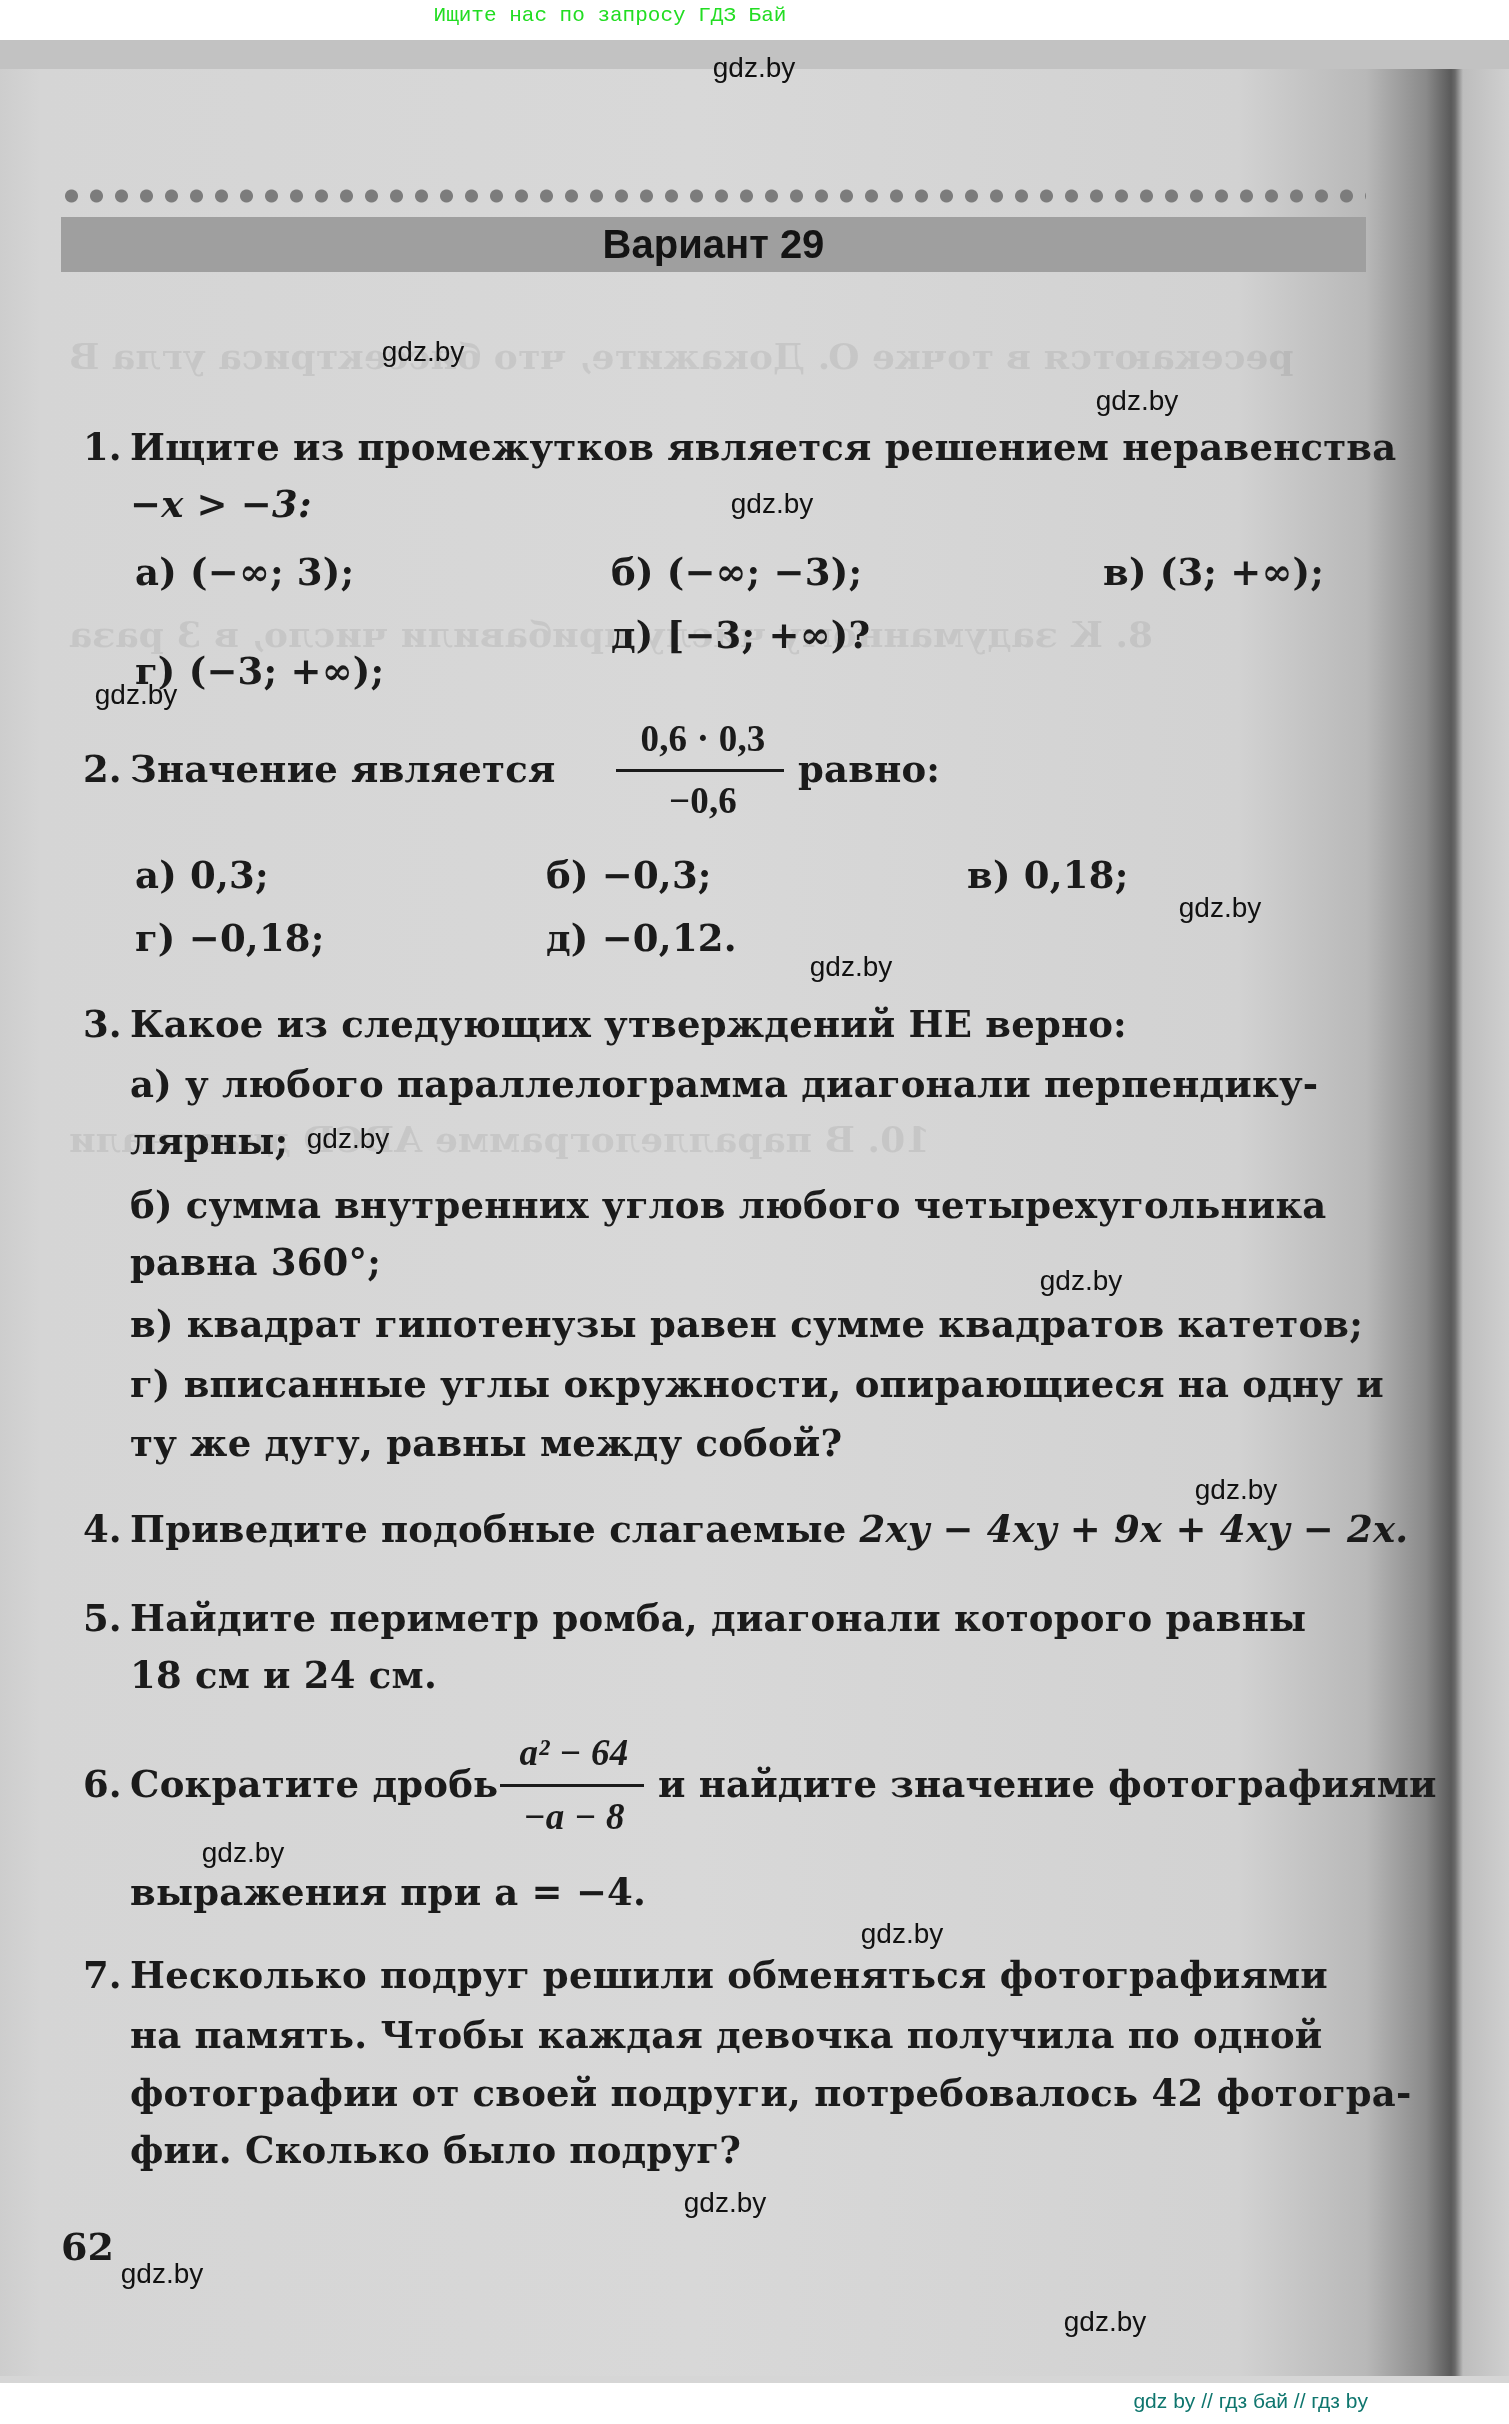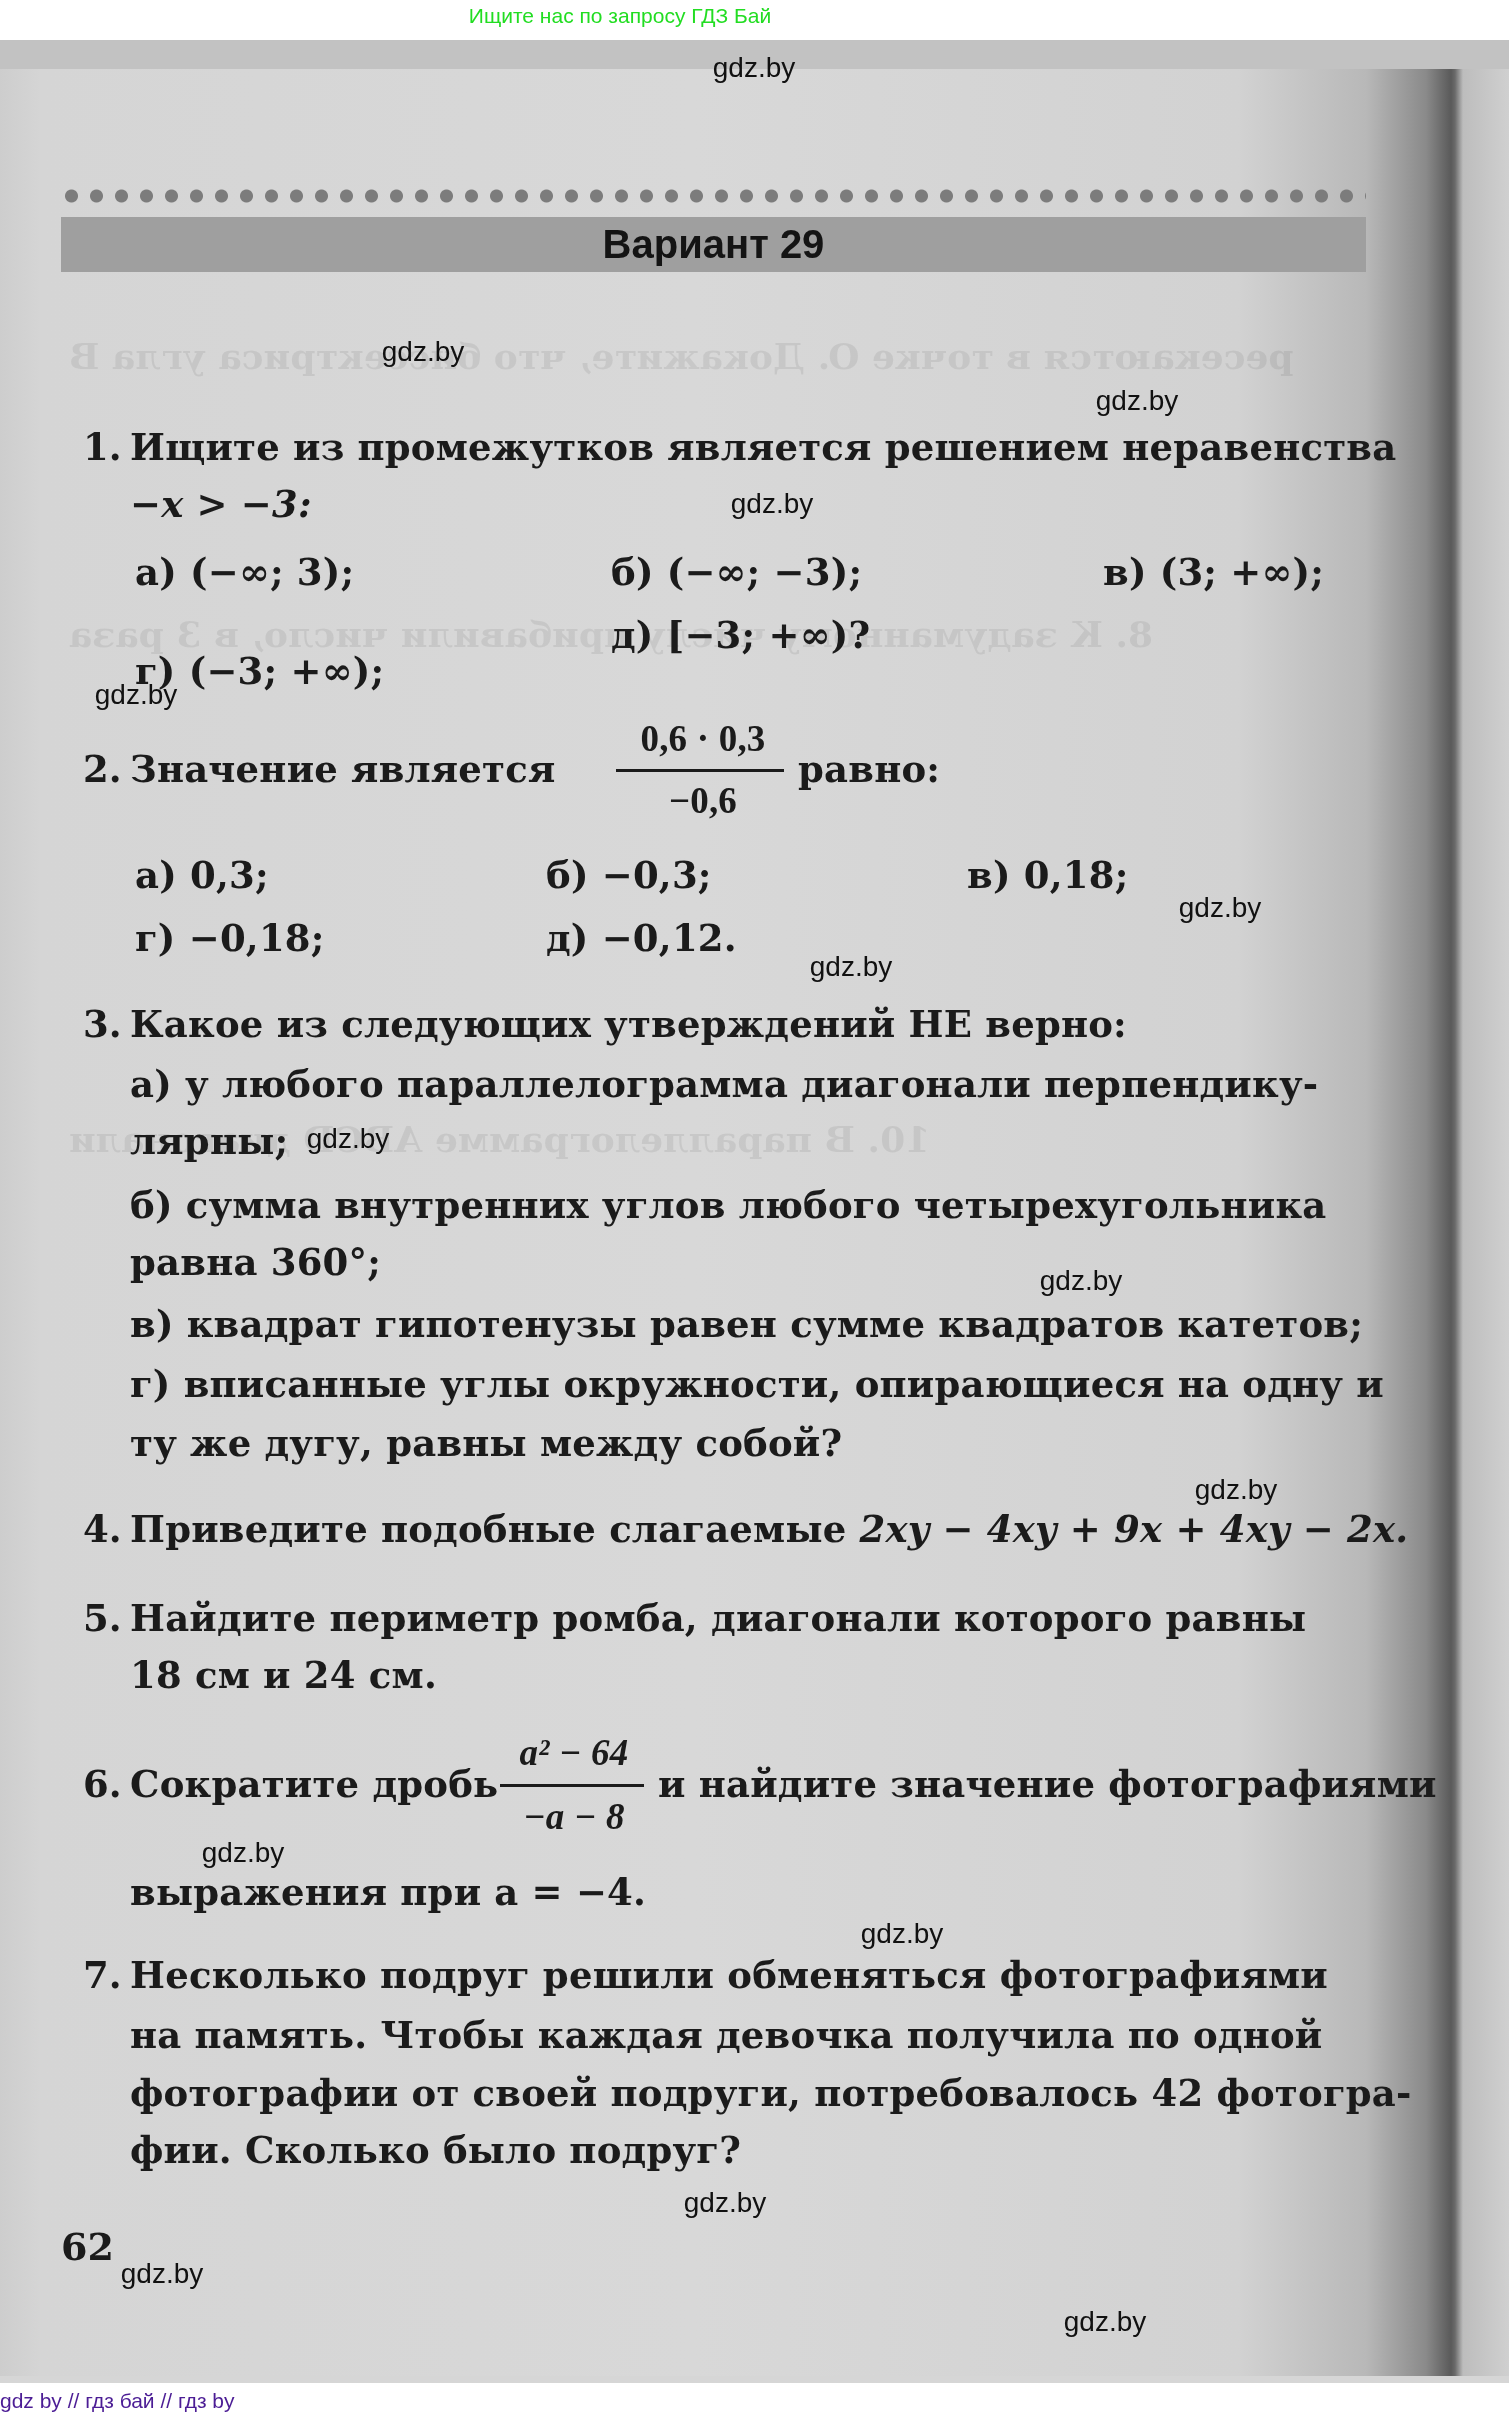--- a/index.html
+++ b/index.html
@@ -1,27 +1,27 @@
 <!DOCTYPE html>
 <html><head>
 <meta charset="utf-8">
 <style>
   html, body { margin:0; padding:0; }
   body { width:1510px; height:2425px; position:relative; background:#ffffff; overflow:hidden;
          font-family:"DejaVu Serif", serif; }
   .topbar { position:absolute; left:0; top:0; width:1510px; height:40px; background:#fff; }
-  .promo { position:absolute; left:15px; width:1210px; top:4px; text-align:center;
-           font-family:Liberation Sans, sans-serif; font-size:21px; color:#22dd22; }
+  .promo { position:absolute; left:5px; width:1210px; top:4px; text-align:center;
+           font-family:Liberation Mono, monospace; font-size:21px; color:#22dd22; }
   .scan { position:absolute; left:0; top:40px; width:1510px; height:2343px;
           background:linear-gradient(to bottom,#c2c2c2 0,#c2c2c2 30px,#d3d3d3 32px,#d6d6d6 100%); }
   .page { position:absolute; left:0; top:69px; width:1510px; height:2307px;
           background:linear-gradient(to right,#cdcdcd 0px,#d5d5d5 40px,#d8d8d8 693px,#d2d2d2 1238px,#b8b8b8 1366px,#8a8a8a 1426px,#5a5a5a 1451px,#6a6a6a 1455px,#bdbdbd 1463px,#d0d0d0 1510px); }
   .footer-bar { position:absolute; left:0; top:2383px; width:1510px; height:42px; background:#fff; }
-  .footer { position:absolute; left:0; width:1368px; top:2389px; text-align:left;
-            font-family:"Liberation Sans", sans-serif; font-size:21px; color:#4c1d95; }
+  .footer { position:absolute; left:0; width:1368px; top:2389px; text-align:right;
+            font-family:"Liberation Sans", sans-serif; font-size:21px; color:#0f766e; }
   .wm { position:absolute; font-family:"Liberation Sans", sans-serif; font-size:28px; color:#111;
         line-height:1; transform:translate(-50%,-50%); white-space:nowrap; }
   .dots { position:absolute; left:59px; top:188px; width:1307px; height:16px;
           background-image:radial-gradient(circle,#7c7c7c 6px,transparent 7px);
           background-size:25px 16px; background-repeat:repeat-x; }
   .band { position:absolute; left:61px; top:217px; width:1305px; height:55px; background:#9f9f9f; }
   .title { position:absolute; left:61px; width:1305px; top:217px; height:55px; line-height:55px;
            text-align:center; font-family:"Liberation Sans", sans-serif; font-weight:bold;
            font-size:40px; color:#141414; }
   .t { position:absolute; font-size:37px; font-weight:bold; color:#1b1b1b; white-space:nowrap;

